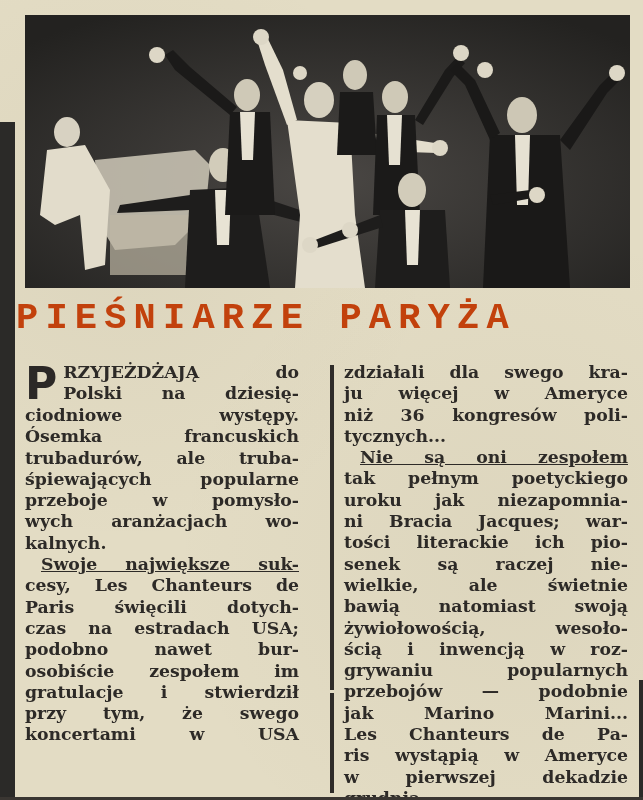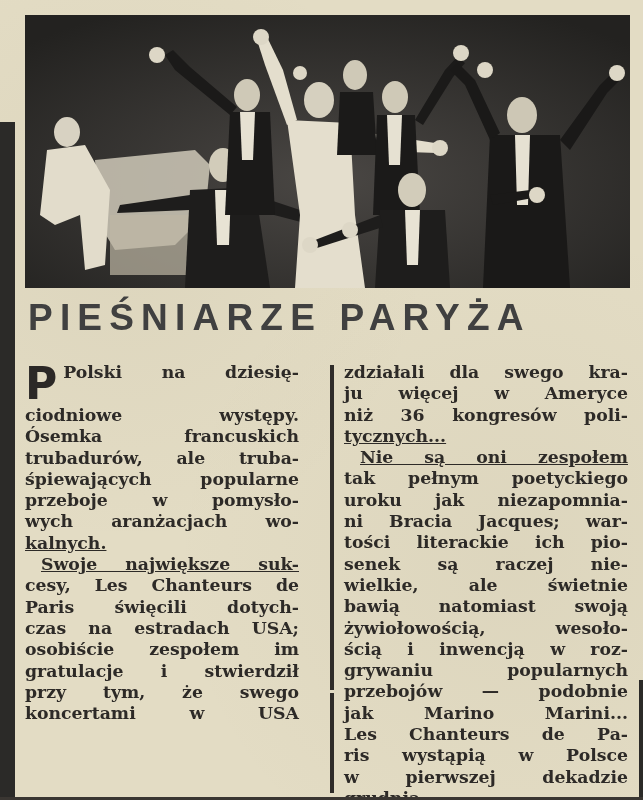--- a/index.html
+++ b/index.html
@@ -28,39 +28,39 @@
     .bottom-rule {
       position: absolute; left: 0; bottom: 0; width: 643px; height: 3px; background: #3a3632;
     }
     .photo {
       position: absolute; left: 25px; top: 15px; width: 605px; height: 273px;
       background: #2e2d2b;
       overflow: hidden;
     }
     .photo svg { display: block; }
     .headline {
-      position: absolute; left: 28px; top: 296px; width: 605px;
-      font-family: Liberation Sans, sans-serif;
+      position: absolute; left: 16px; top: 296px; width: 605px;
+      font-family: Liberation Mono, monospace;
       font-weight: bold; font-size: 37px; letter-spacing: 7.2px;
-      color: #404040; white-space: nowrap; line-height: 44px;
+      color: #c2410c; white-space: nowrap; line-height: 44px;
     }
     .col {
       position: absolute; top: 362px;
       font-family: "DejaVu Serif", "Liberation Serif", serif;
       font-weight: bold; font-size: 17.3px; line-height: 21.3px;
       color: #2d2a27;
     }
     .col-left { left: 25px; width: 274px; }
     .col-right { left: 344px; width: 284px; }
     .col .line {
       display: block; white-space: nowrap;
       text-align: justify; text-align-last: justify;
       height: 21.3px;
     }
-    .col .line.last { text-align-last: left; text-decoration: underline; }
+    .col .line.last { text-align-last: left; }
     .col .line.indent { padding-left: 16px; text-decoration: underline; }
     .dropcap {
       float: left; font-family: "DejaVu Sans", "Liberation Sans", sans-serif;
       font-weight: bold; font-size: 44px; line-height: 38px; height: 40px;
       margin: 3px 6px 0 0; color: #2b2826;
     }
     .divider {
       position: absolute; left: 330px; top: 365px; width: 4px; height: 428px;
       background: #2f2c29;
     }
@@ -136,32 +136,34 @@
     <circle cx="325" cy="215" r="8" fill="#ddd7c6"></circle>
     <circle cx="285" cy="230" r="8" fill="#ddd7c6"></circle>
     <circle cx="512" cy="180" r="8" fill="#ddd7c6"></circle>
   </svg>
 </div>
 
 <div class="headline">PIEŚNIARZE PARYŻA</div>
 
 <div class="col col-left">
   <span class="dropcap">P</span>
+  <span class="line">RZYJEŻDŻAJĄ do</span>
   <span class="line">Polski na dziesię-</span>
   <span class="line" style="clear:left">ciodniowe występy.</span>
   <span class="line">Ósemka francuskich</span>
   <span class="line">trubadurów, ale truba-</span>
   <span class="line">śpiewających popularne</span>
   <span class="line">przeboje w pomysło-</span>
   <span class="line">wych aranżacjach wo-</span>
   <span class="line last">kalnych.</span>
   <span class="line indent">Swoje największe suk-</span>
   <span class="line">cesy, Les Chanteurs de</span>
   <span class="line">Paris święcili dotych-</span>
   <span class="line">czas na estradach USA;</span>
+  <span class="line">podobno nawet bur-</span>
   <span class="line">osobiście zespołem im</span>
   <span class="line">gratulacje i stwierdził</span>
   <span class="line">przy tym, że swego</span>
   <span class="line">koncertami w USA</span>
 </div>
 
 <div class="divider"></div>
 <div class="divider-gap"></div>
 
 <div class="col col-right">
@@ -176,18 +178,18 @@
   <span class="line">tości literackie ich pio-</span>
   <span class="line">senek są raczej nie-</span>
   <span class="line">wielkie, ale świetnie</span>
   <span class="line">bawią natomiast swoją</span>
   <span class="line">żywiołowością, wesoło-</span>
   <span class="line">ścią i inwencją w roz-</span>
   <span class="line">grywaniu popularnych</span>
   <span class="line">przebojów — podobnie</span>
   <span class="line">jak Marino Marini...</span>
   <span class="line">Les Chanteurs de Pa-</span>
-  <span class="line">ris wystąpią w Polsce</span>
+  <span class="line">ris wystąpią w Ameryce</span>
   <span class="line">w pierwszej dekadzie</span>
   <span class="line last">grudnia.</span>
 </div>
 
 <div class="bottom-rule"></div>
 
 </body></html>

